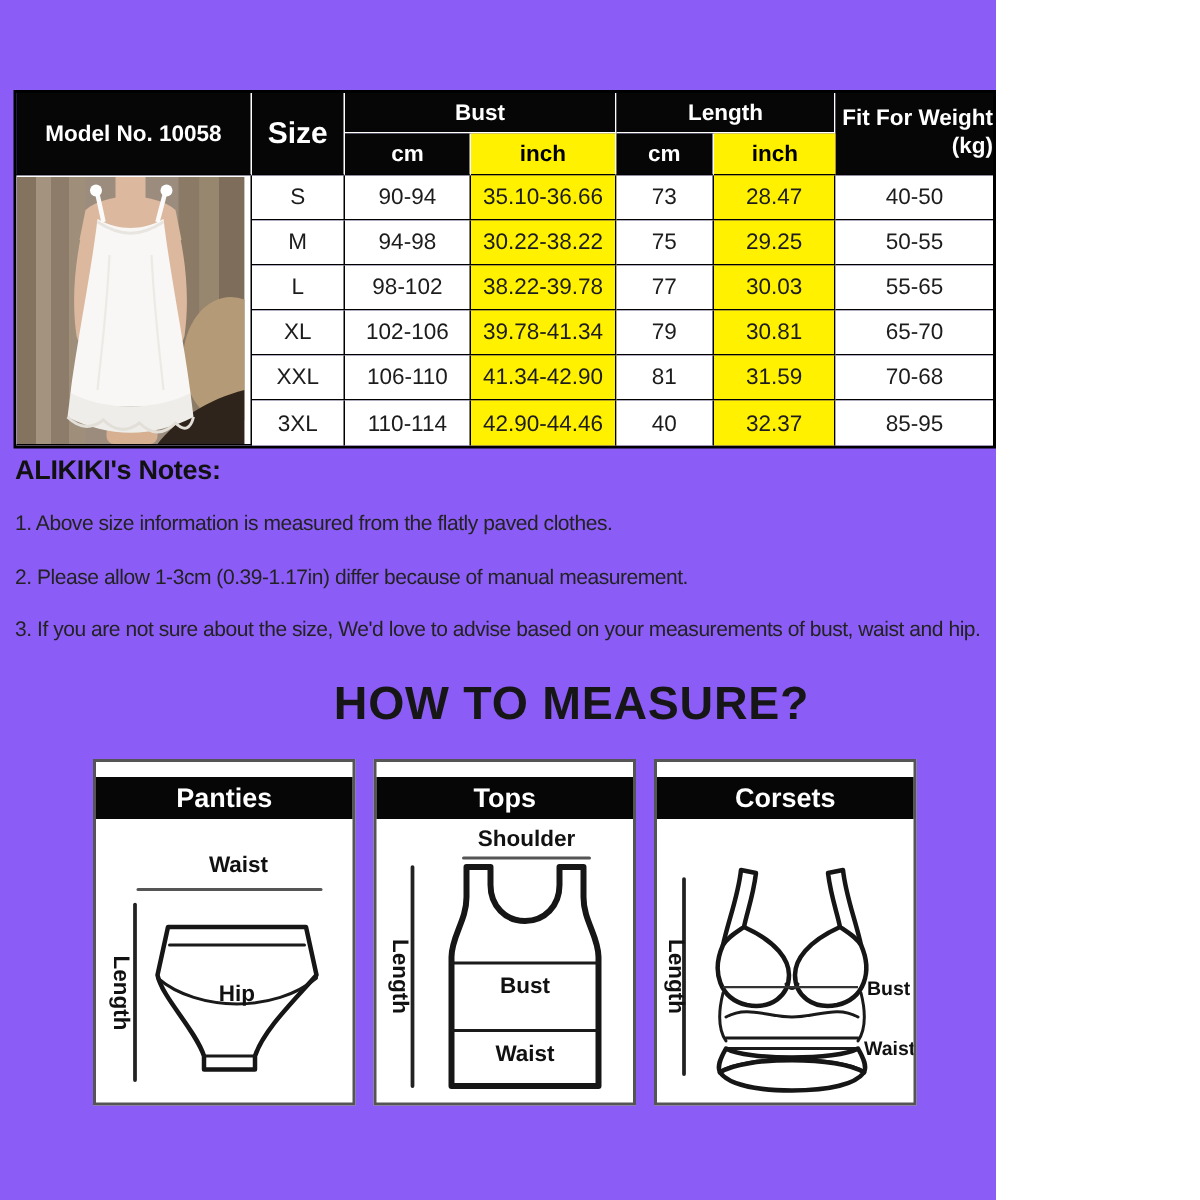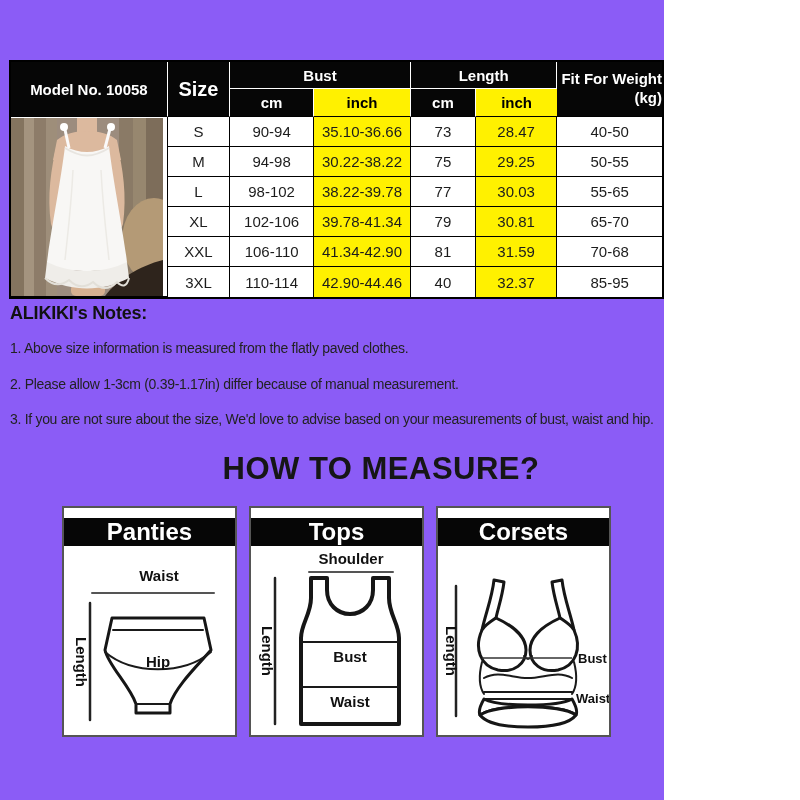--- a/index.html
+++ b/index.html
@@ -28,21 +28,21 @@
   .notes-heading{position:absolute;left:10px;top:303px;font-size:18px;font-weight:bold;letter-spacing:-0.2px;}
   .note{position:absolute;left:10px;font-size:14px;letter-spacing:-0.3px;color:#222;}
   .note1{top:340px}.note2{top:376px}.note3{top:411px}
 
   
   .measure-heading{position:absolute;left:0;top:451px;width:690px;text-align:center;
                    font-size:31px;font-weight:bold;letter-spacing:0.5px;color:#161616;margin-left:36px;}
   .panels{position:absolute;left:62px;top:506px;display:flex;gap:12px;}
   .panel{box-sizing:border-box;width:175px;height:231px;border:2px solid #555;background:#fff;}
   .panel-bar{margin-top:10px;height:28px;background:#060606;color:#fff;font-weight:bold;
-             font-size:24px;line-height:28px;text-align:center;}
+             font-size:18px;line-height:28px;text-align:center;}
   .panel svg{display:block;}
   .dtext{font-family:"Liberation Sans",sans-serif;font-weight:bold;font-size:15px;fill:#111;}
   .dtext-sm{font-family:"Liberation Sans",sans-serif;font-weight:bold;font-size:13px;fill:#111;}
   .oline{fill:#fff;stroke:#161616;stroke-width:3;stroke-linejoin:round;stroke-linecap:round;}
   .thin{fill:none;stroke:#1a1a1a;stroke-width:2;stroke-linecap:round;}
   .guide{stroke:#555;stroke-width:2;stroke-linecap:round;}
 </style>
 </head>
 <body>
 

